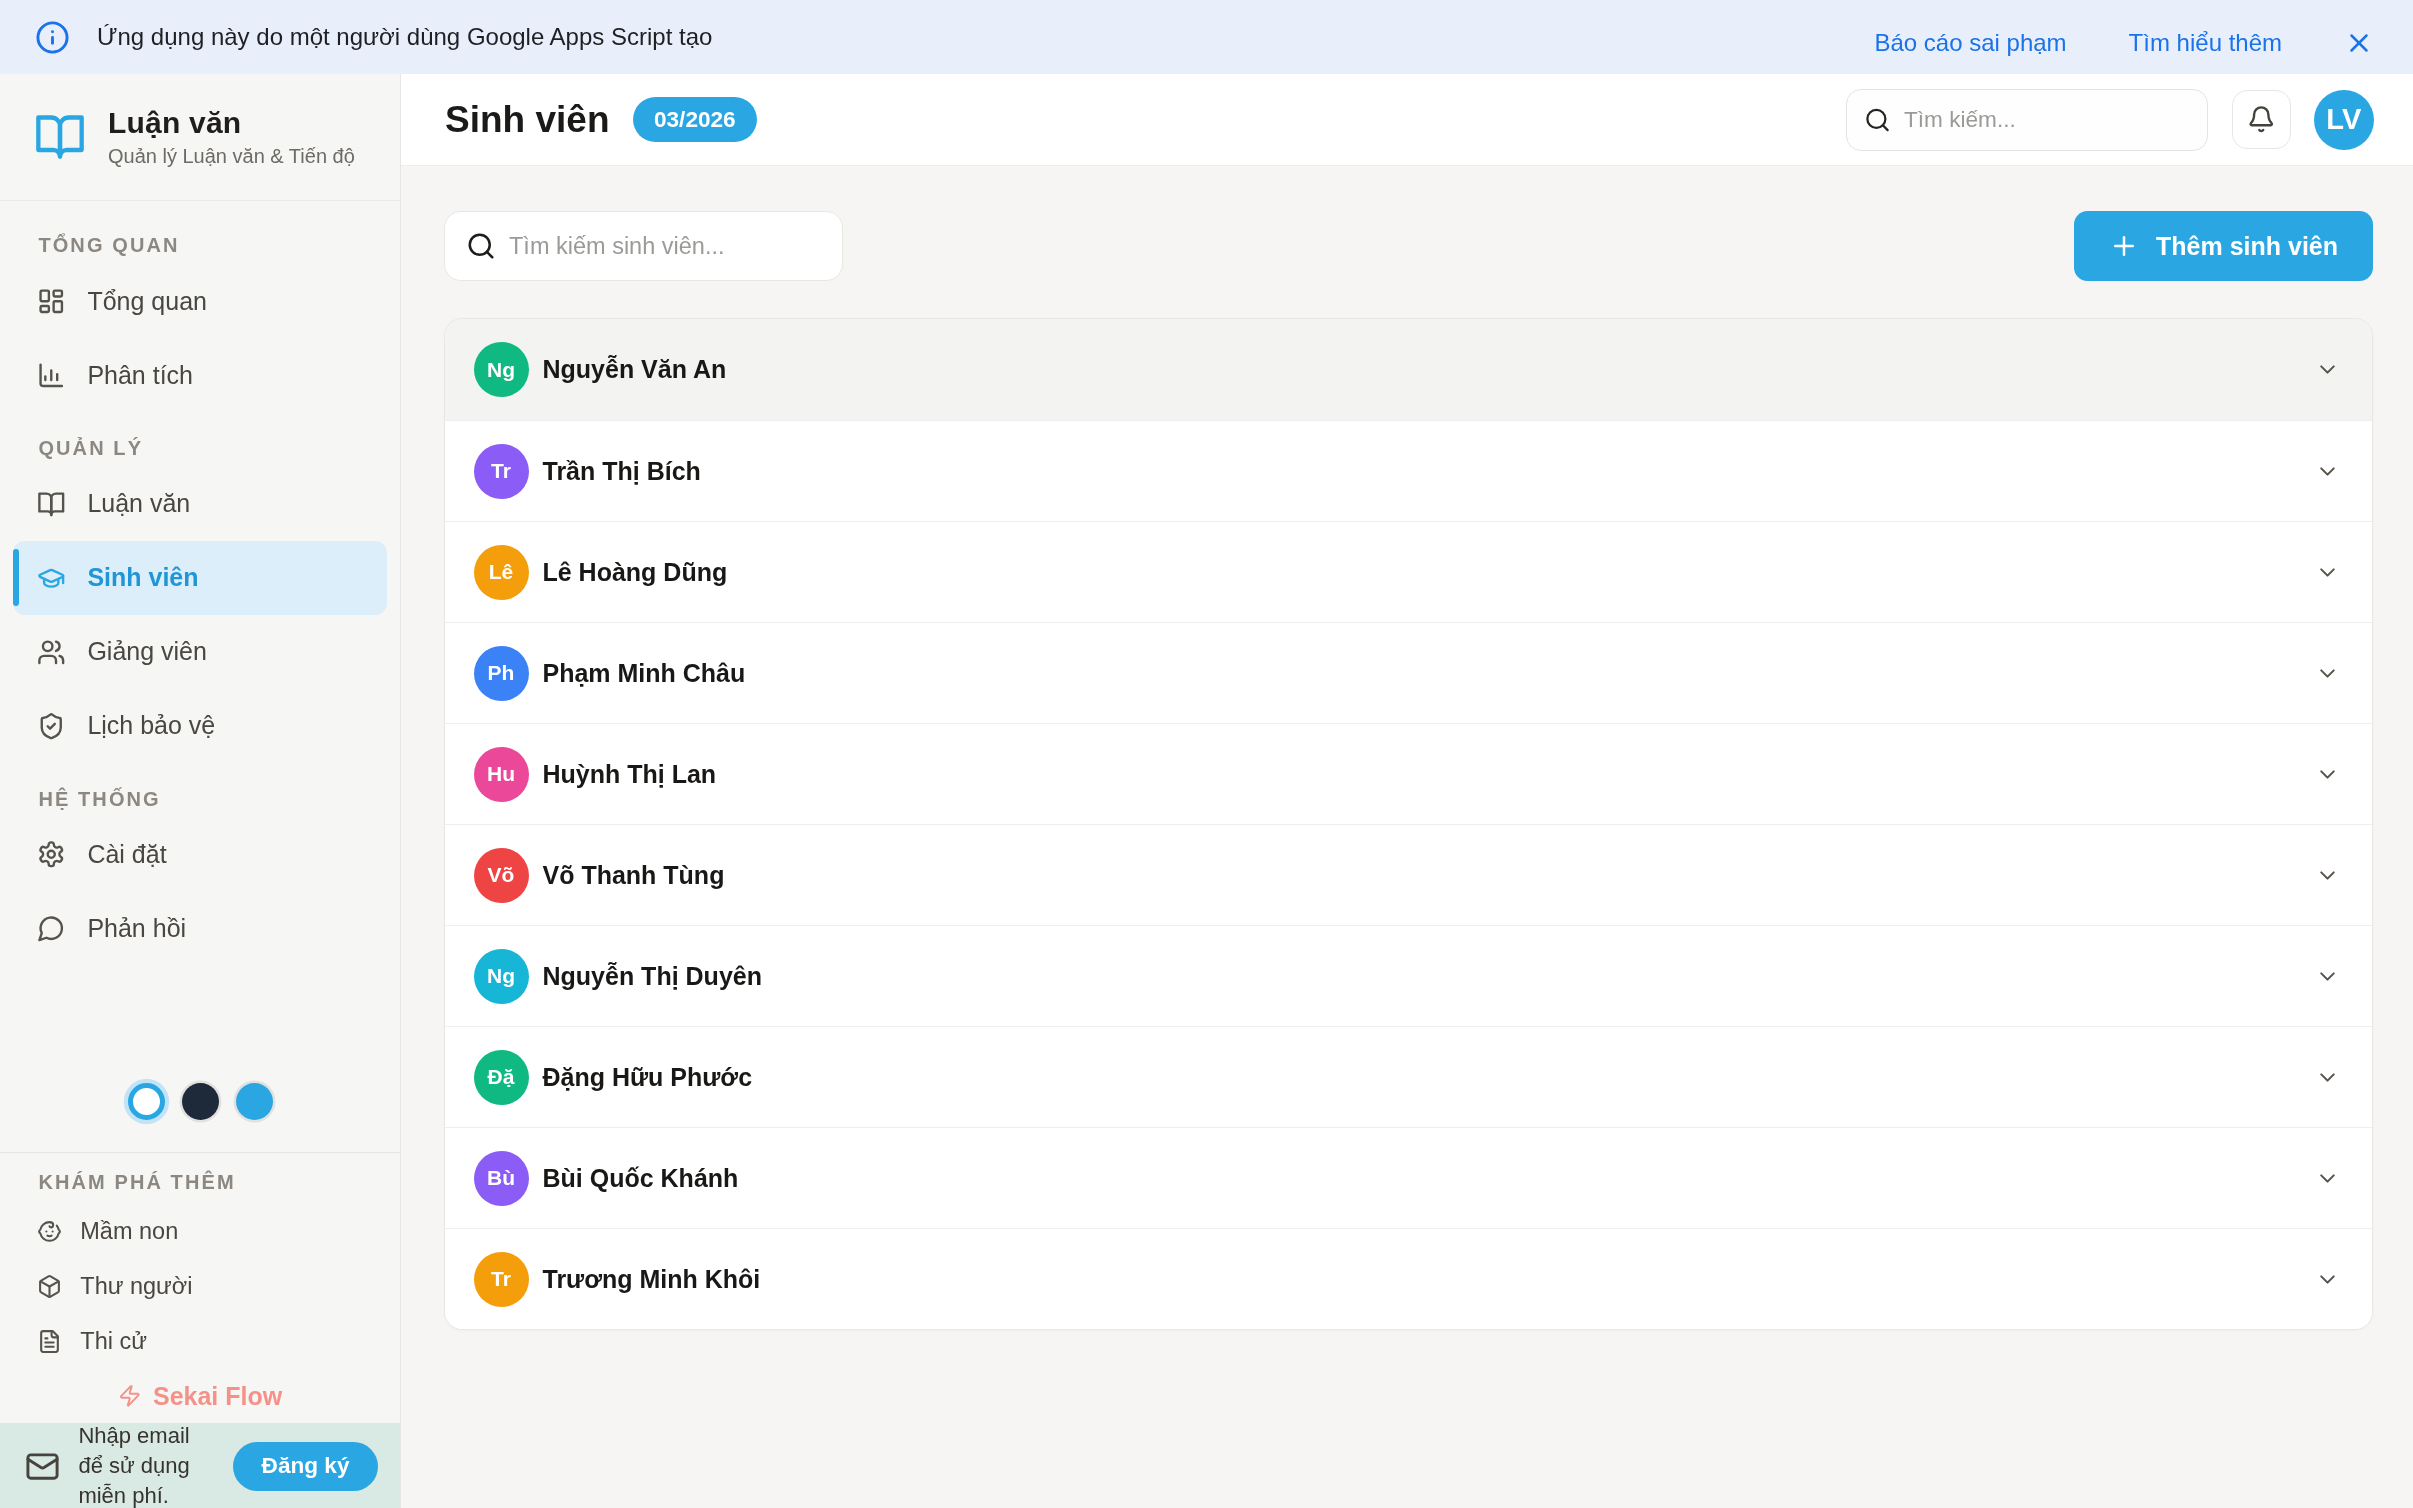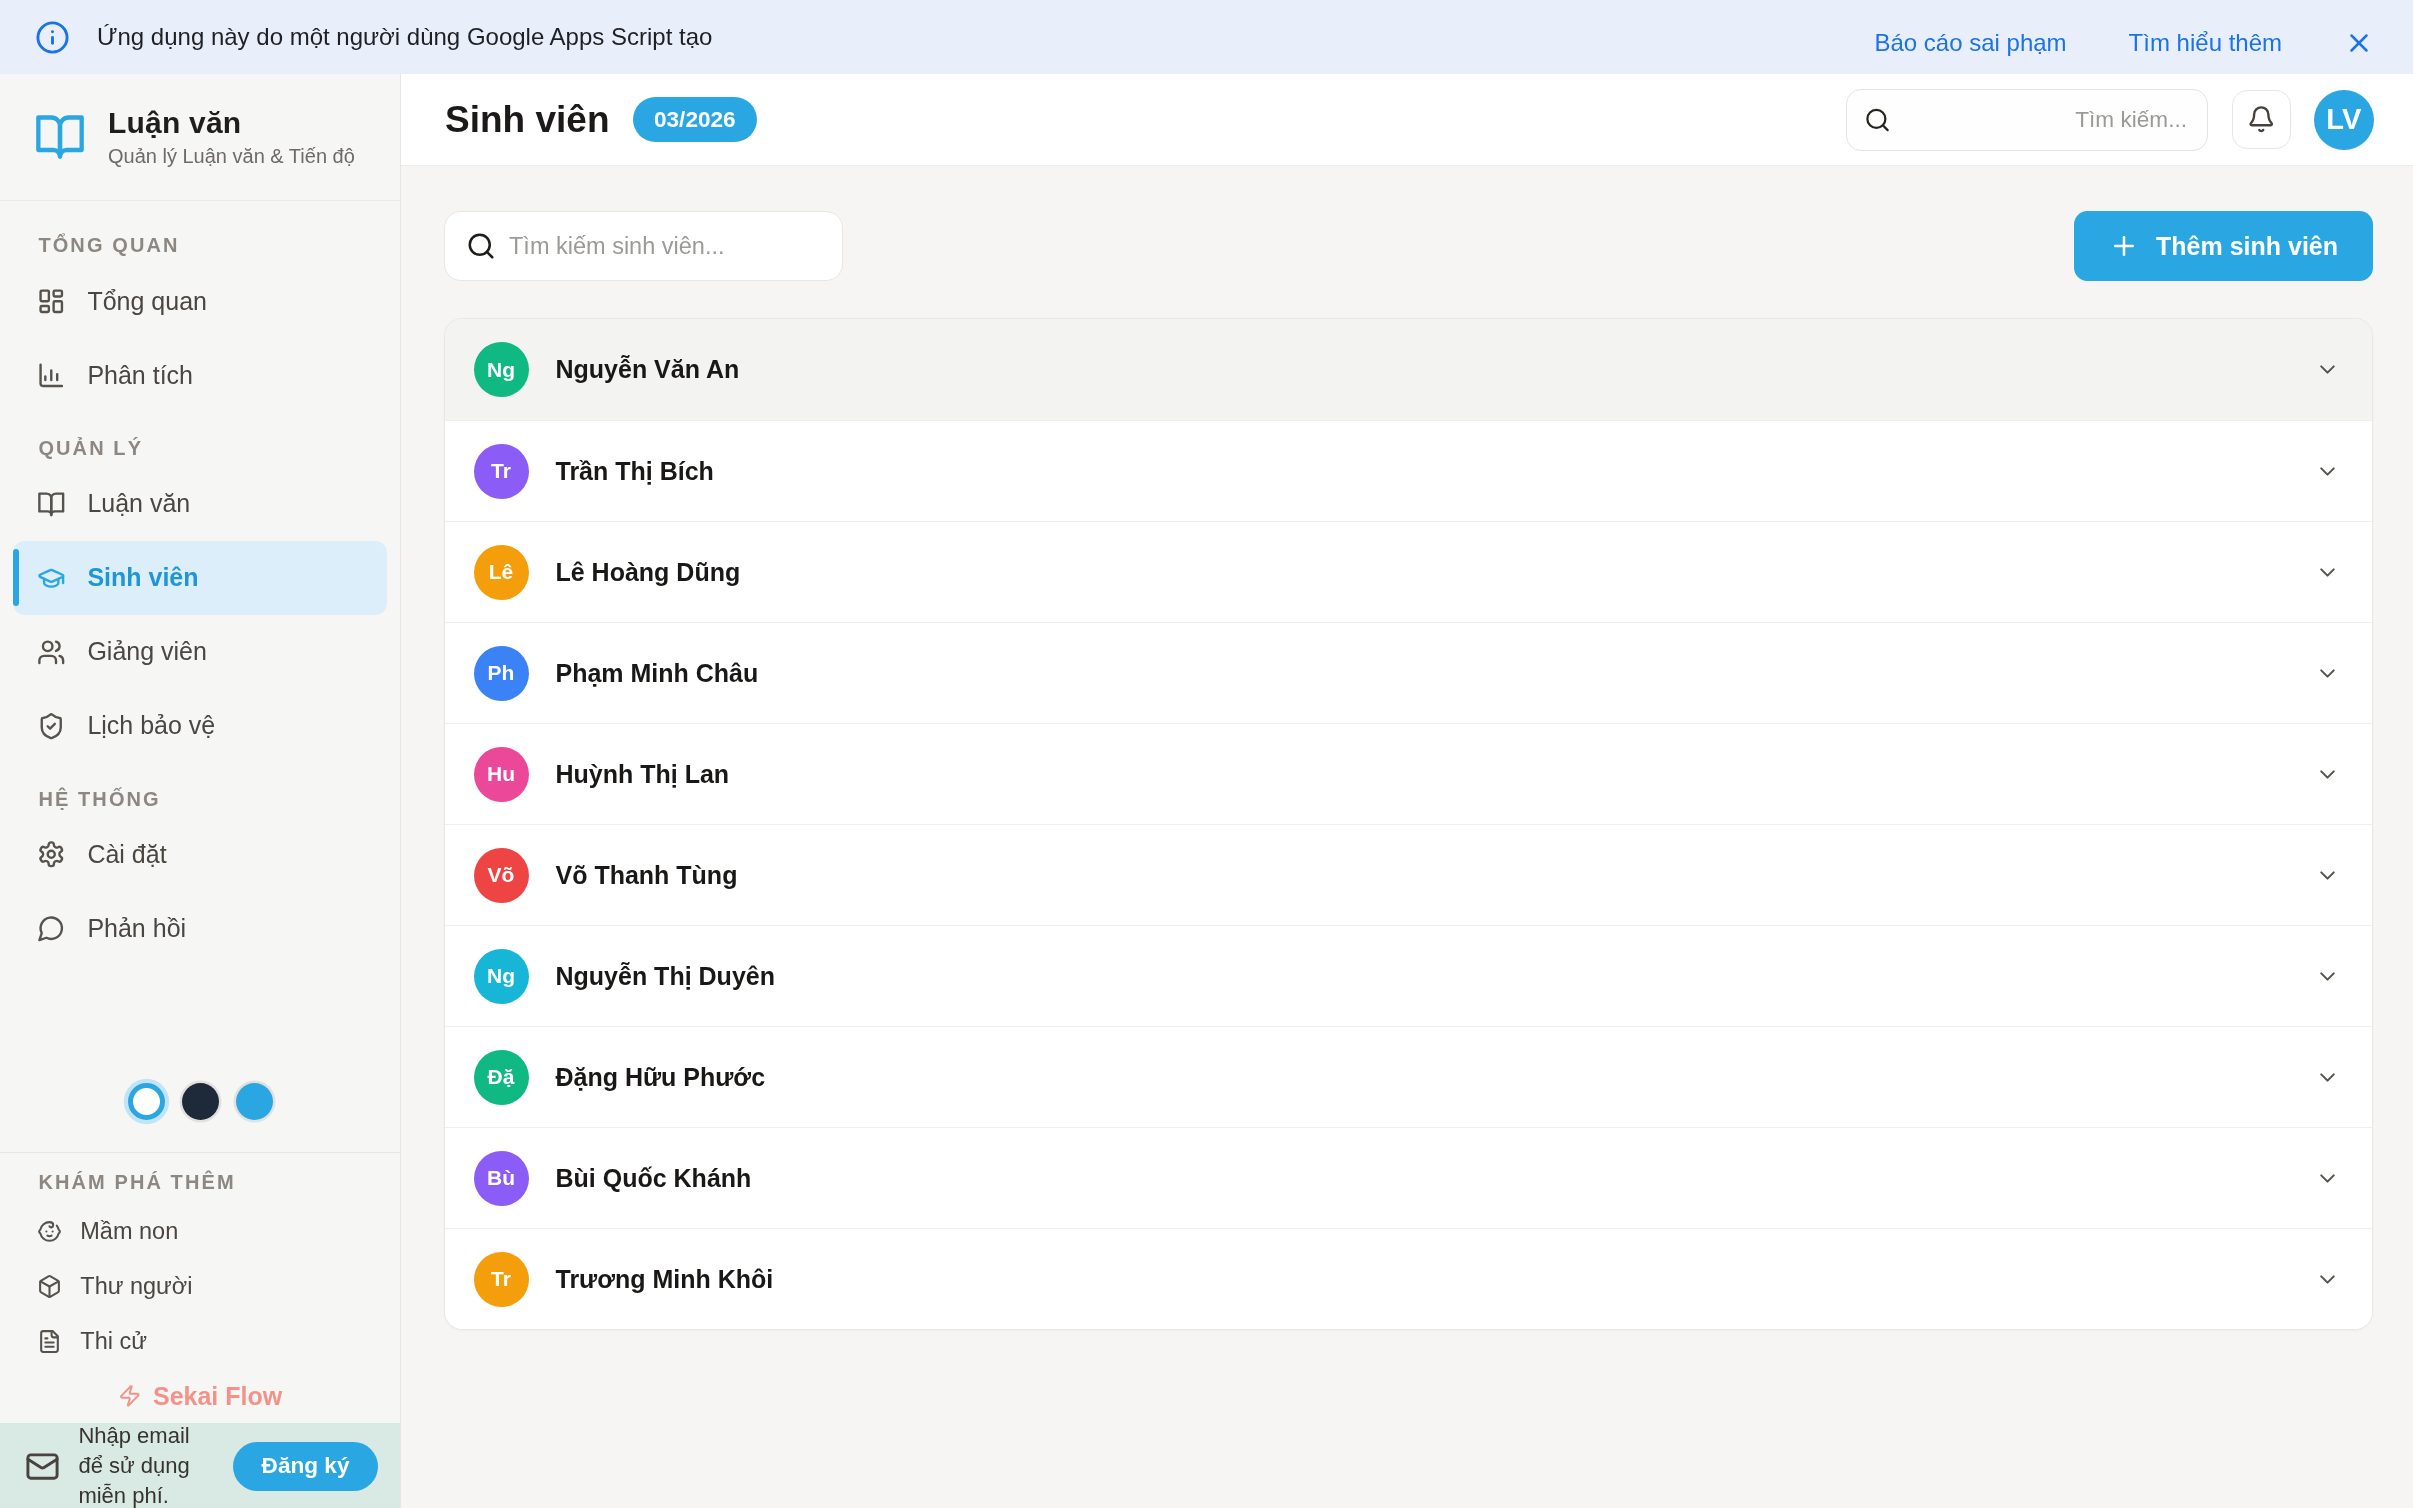--- a/index.html
+++ b/index.html
@@ -106,21 +106,21 @@
 
   .search { position: relative; }
   .search .s-ic { position: absolute; top: 50%; transform: translateY(-50%); color: #26241f; }
   .search input {
     font-family: inherit; background: #fefefe; border: 1.7px solid #e6e4e1;
     color: #26241f; outline: none;
   }
   .search input::placeholder { color: #9c9a97; }
   .search.small .s-ic { left: 18.4px; }
   .search.small input {
-    width: 362px; height: 62px; border-radius: 15px; padding: 0 20px 0 57px; font-size: 22.6px; text-align: right;
+    width: 362px; height: 62px; border-radius: 15px; padding: 0 20px 0 57px; font-size: 22.6px;
   }
   .bell-btn {
     width: 59px; height: 59px; border-radius: 15px; border: 1.7px solid #e8e6e3;
     background: #fff; color: #45413c; display: flex; align-items: center;
     justify-content: center; cursor: pointer;
   }
   .avatar-user {
     width: 60px; height: 60px; border-radius: 50%; background: #2aa7e3;
     color: #fff; font-size: 29px; font-weight: bold; display: flex;
     align-items: center; justify-content: center; cursor: pointer; letter-spacing: 0.4px;
@@ -147,21 +147,21 @@
     height: 101px; display: flex; align-items: center; padding: 0 32px 0 28.5px;
     cursor: pointer; background: #ffffff;
   }
   .s-row + .s-row { border-top: 1.7px solid #f0eeec; }
   .s-row.first { background: #f3f3f1; }
   .avatar {
     width: 55px; height: 55px; border-radius: 50%; color: #fff; font-size: 21px;
     font-weight: bold; display: flex; align-items: center; justify-content: center;
     flex-shrink: 0;
   }
-  .s-name { margin-left: 27px; font-size: 25px; font-weight: bold; color: #191816; }
+  .s-name { margin-left: 14px; font-size: 25px; font-weight: bold; color: #191816; }
   .chev { margin-left: auto; color: #57534d; }
 </style>
 </head>
 <body>
 
 <div class="banner">
   <div class="banner-left">
     <span class="info-ic">
         <svg width="35" height="35" viewBox="0 0 24 24" fill="none" stroke="currentColor" stroke-width="2" stroke-linecap="round" stroke-linejoin="round">
           <circle cx="12" cy="12" r="10"></circle>

